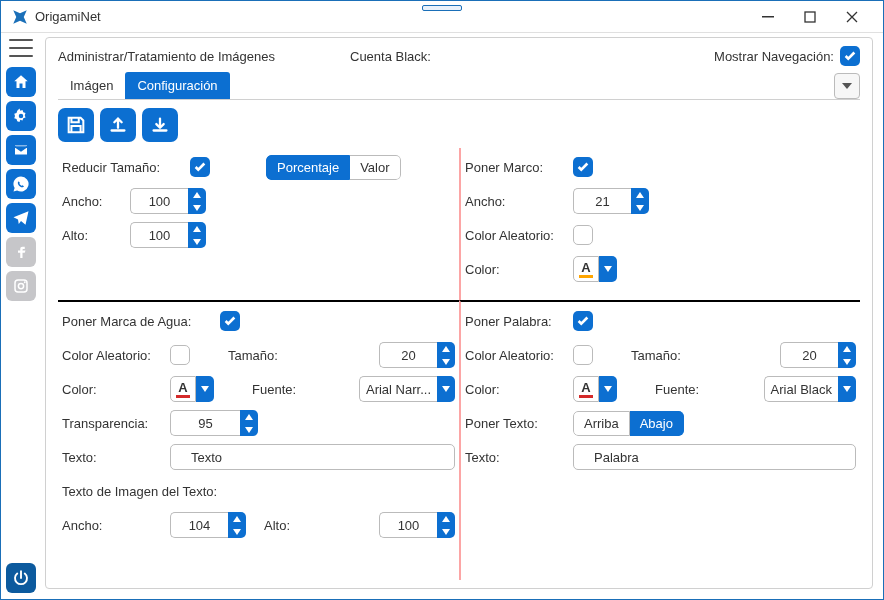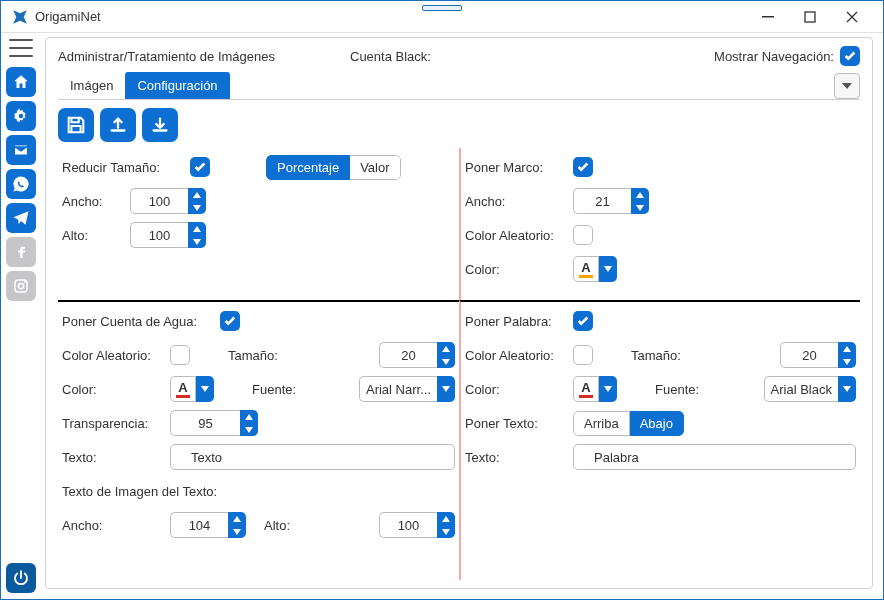--- a/index.html
+++ b/index.html
@@ -286,21 +286,21 @@
                   <svg viewBox="0 0 8 6">
                     <path d="M0 0h8L4 6z"></path>
                   </svg>
                 </div>
               </div>
           </div>
         </div>
 
         <div class="cell b">
           <div class="row">
-            <span class="lbl" style="width:150px">Poner Cuenta de Agua:</span>
+            <span class="lbl" style="width:150px">Poner Marca de Agua:</span>
             <div class="chk">
                 <svg viewBox="0 0 16 16">
                   <path d="M3 8l3 3 7-7"></path>
                 </svg>
               </div>
           </div>
           <div class="row">
             <span class="lbl" style="width:100px">Color Aleatorio:</span>
             <div class="chk empty"></div>
             <span class="lbl2" style="margin-left:30px">Tamaño:</span>

